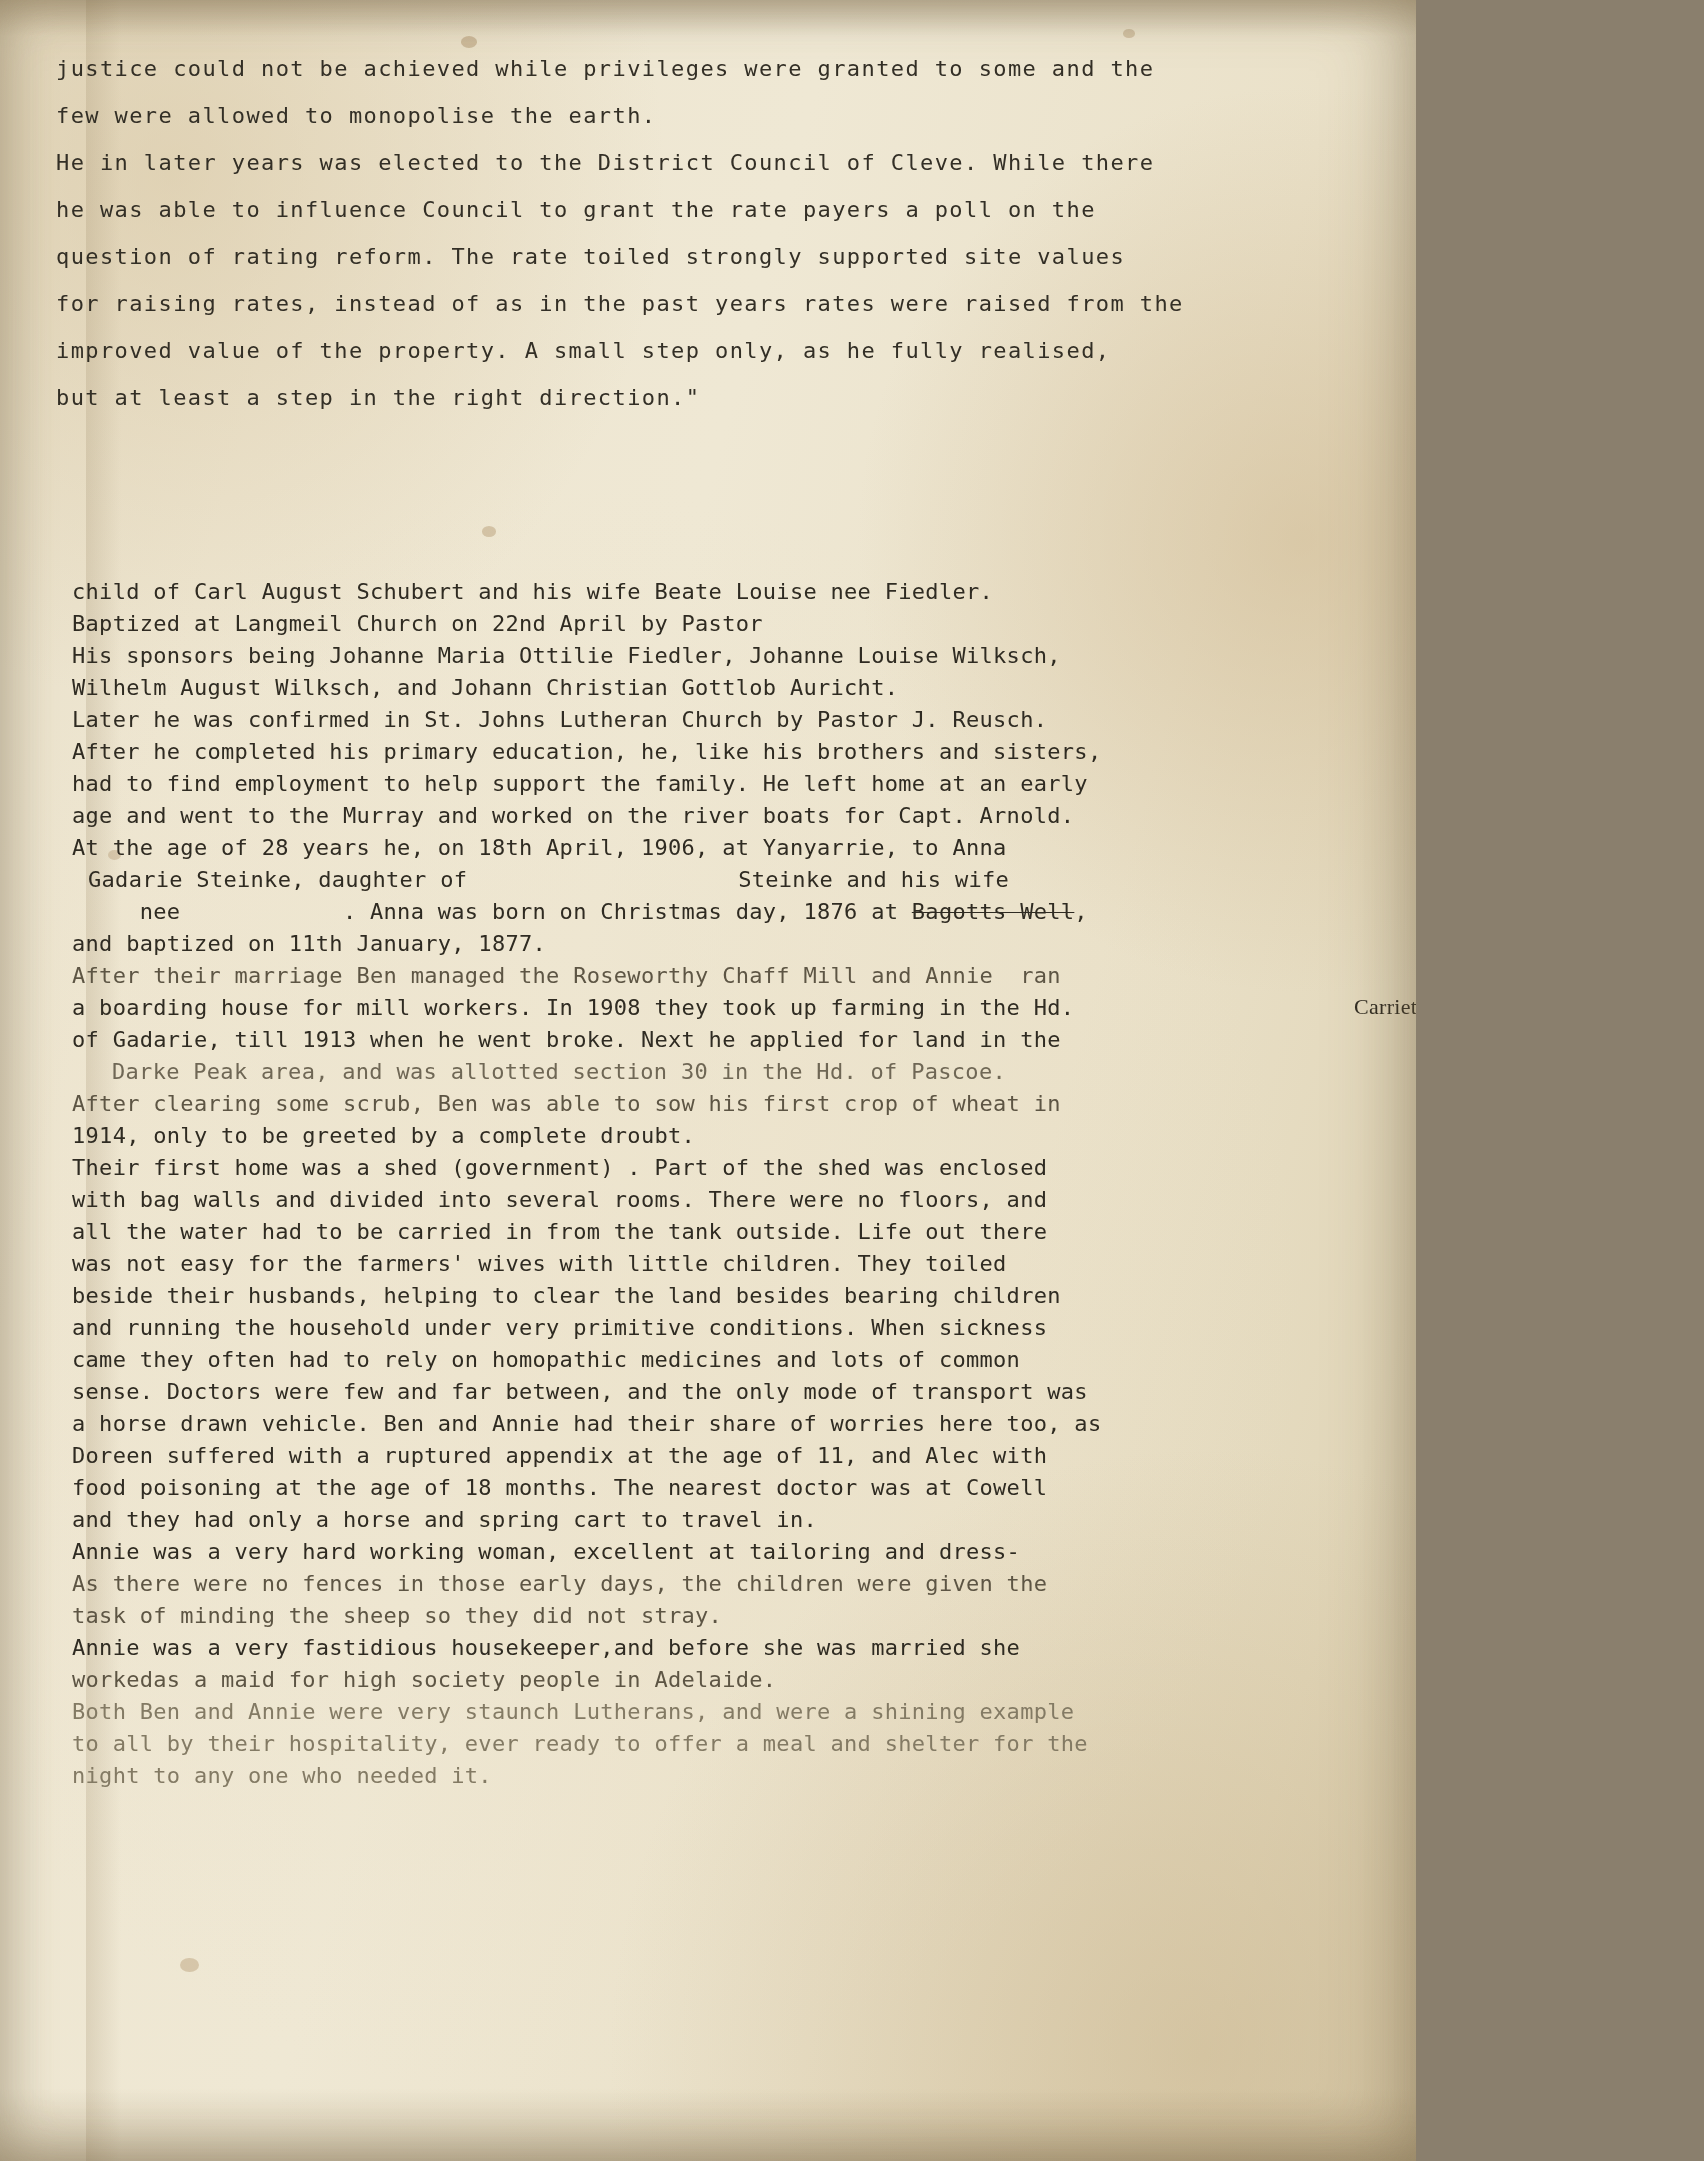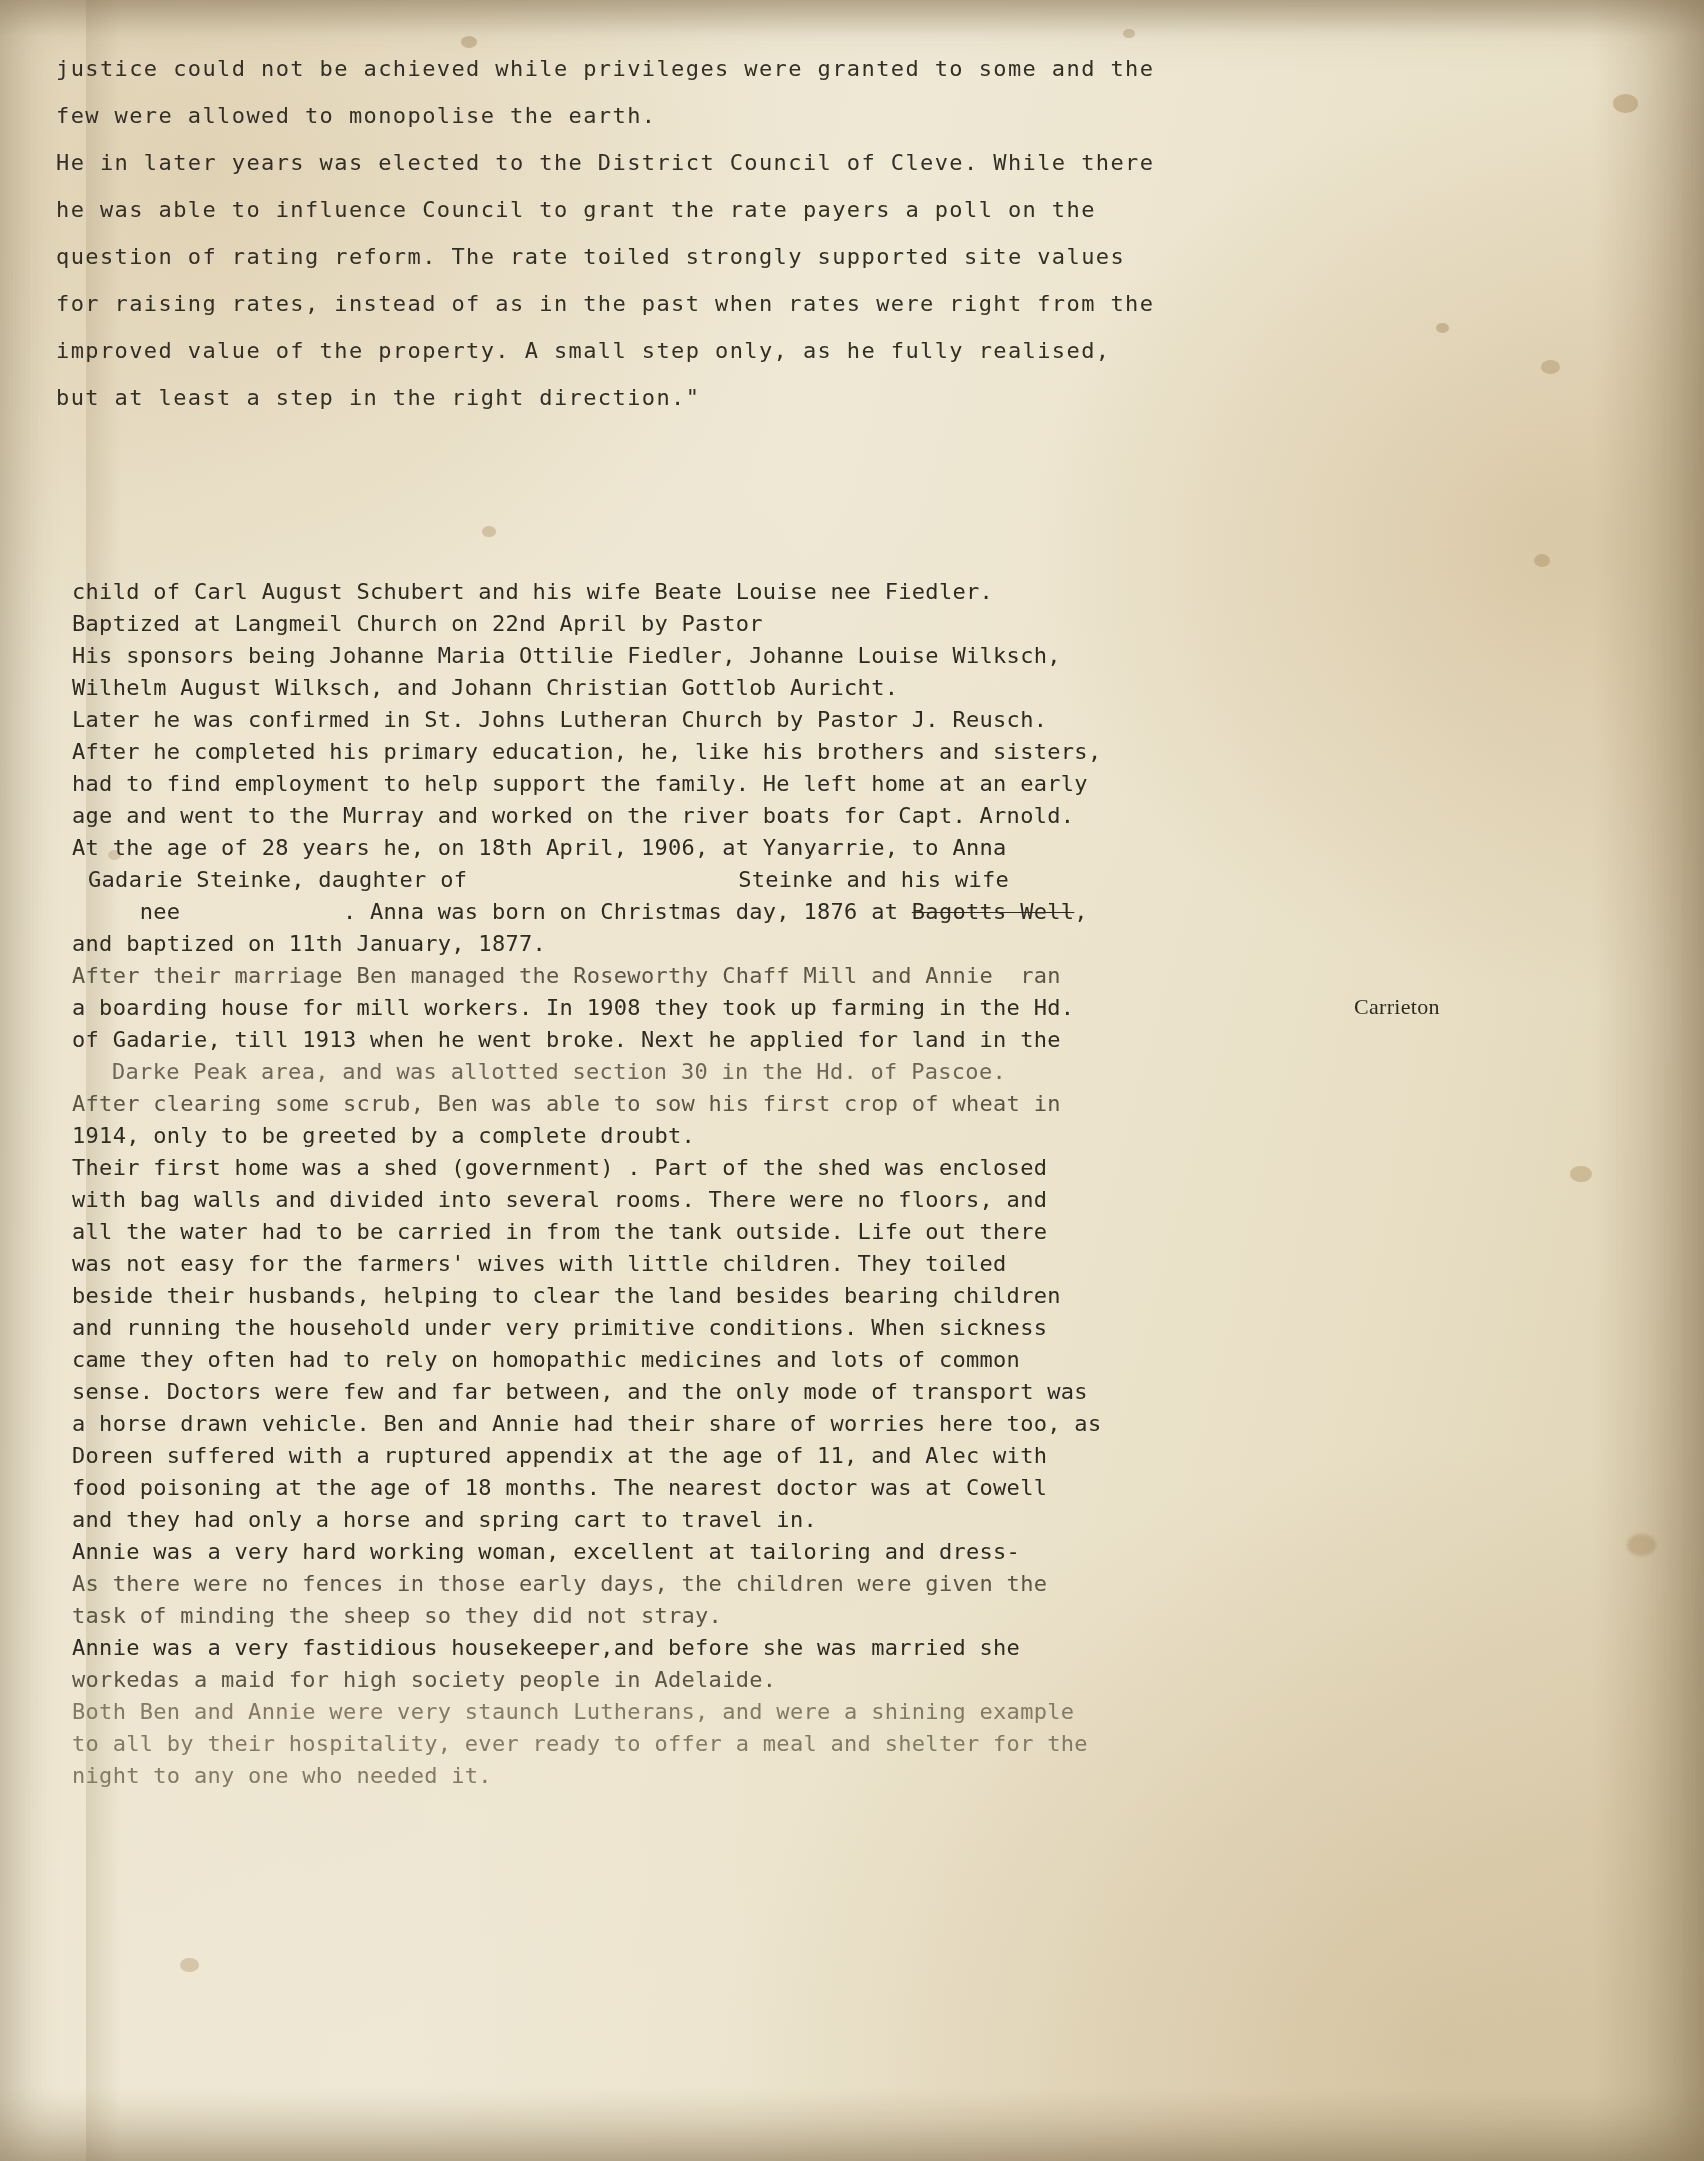--- a/index.html
+++ b/index.html
@@ -2,21 +2,21 @@
 <html style="font-size:11.5px"><head>
 <meta charset="utf-8">
 <style>
   html, body {
     margin: 0;
     padding: 0;
     background: #8a7f6d;
   }
   .page {
     position: relative;
-    width: 1704px;
+    width: 1416px;
     height: 2161px;
     overflow: hidden;
     background:
       radial-gradient(ellipse 50% 35% at 12% 8%, rgba(214,196,160,0.55) 0%, rgba(214,196,160,0) 70%),
       radial-gradient(ellipse 45% 30% at 92% 25%, rgba(205,182,142,0.55) 0%, rgba(205,182,142,0) 70%),
       radial-gradient(ellipse 60% 40% at 85% 95%, rgba(198,176,136,0.5) 0%, rgba(198,176,136,0) 70%),
       radial-gradient(ellipse 70% 50% at 40% 60%, rgba(236,226,202,0.6) 0%, rgba(236,226,202,0) 75%),
       linear-gradient(105deg, #e8dfc8 0%, #eee6d1 18%, #efe8d4 42%, #eae1c9 68%, #e2d7ba 88%, #d8ccad 100%);
     font-family: "DejaVu Sans Mono", "Liberation Mono", monospace;
     color: #2b2a24;
@@ -117,21 +117,21 @@
   <div class="fold" style="left:0;top:2088px;width:1704px;height:73px;background:linear-gradient(0deg, rgba(140,118,82,0.3), rgba(140,118,82,0));"></div>
 
   <div class="content">
 
     <div class="block" id="top-para">
         <div class="ln">justice could not be achieved while privileges were granted to some and the</div>
         <div class="ln">few were allowed to monopolise the earth.</div>
         <div class="ln">He in later years was elected to the District Council of Cleve. While there</div>
         <div class="ln">he was able to influence Council to grant the rate payers a poll on the</div>
         <div class="ln">question of rating reform. The rate toiled strongly supported site values</div>
-        <div class="ln">for raising rates, instead of as in the past when rates were right from the</div>
+        <div class="ln">for raising rates, instead of as in the past years rates were raised from the</div>
         <div class="ln">improved value of the property. A small step only, as he fully realised,</div>
         <div class="ln">but at least a step in the right direction."</div>
       </div>
 
     <div class="block" id="main-body">
         <div class="ln">child of Carl August Schubert and his wife Beate Louise nee Fiedler.</div>
         <div class="ln">Baptized at Langmeil Church on 22nd April by Pastor</div>
         <div class="ln">His sponsors being Johanne Maria Ottilie Fiedler, Johanne Louise Wilksch,</div>
         <div class="ln">Wilhelm August Wilksch, and Johann Christian Gottlob Auricht.</div>
         <div class="ln">Later he was confirmed in St. Johns Lutheran Church by Pastor J. Reusch.</div>

